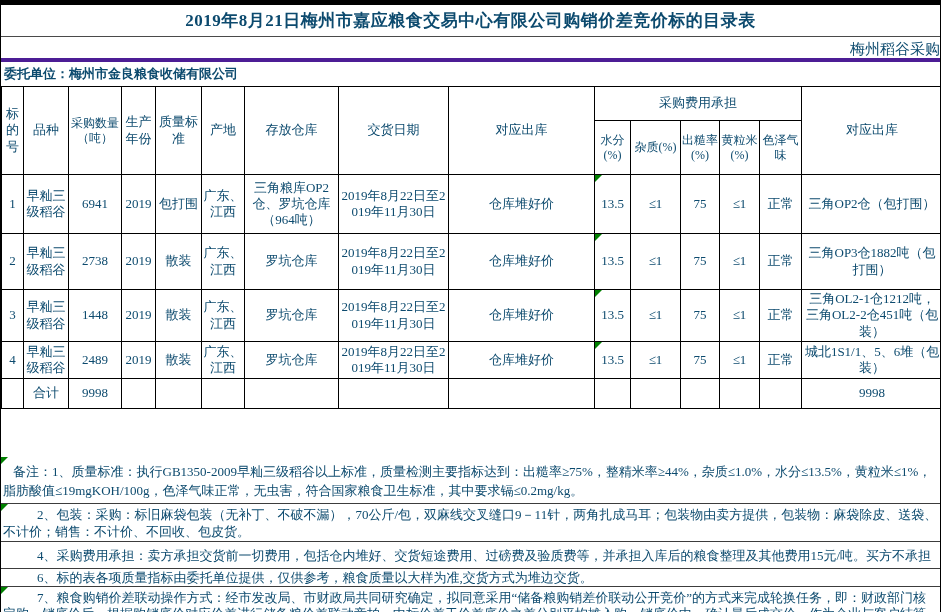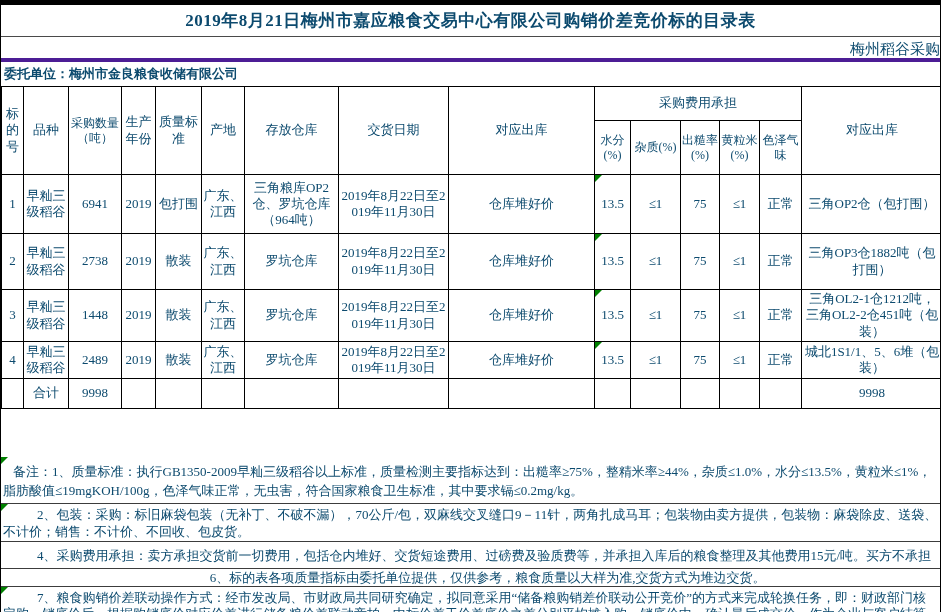--- a/index.html
+++ b/index.html
@@ -45,21 +45,21 @@
     border-bottom:1px solid #3c3c3c; padding:0 2px;
     font-size:13px; word-break:break-all;
   }
   .note .txt { text-indent:34px; }
   .note.n1 { height:47px; line-height:19px; padding-top:5px;margin-top:48px; }
   .note.n1 .txt { text-indent:10px; }
   .note.n2 { height:38px; line-height:17px; padding-top:2px; }
   .note.n3 { height:21px; line-height:19px; padding-top:1px; }
   .note.n4 { height:27px; line-height:19px; padding-top:4px; }
   .note.n5 { height:18px; line-height:17px; }
-  .note.n6 { height:18px; line-height:17px;text-align:center; }
+  .note.n6 { height:18px; line-height:17px; }
   .note.n7 { height:35px; line-height:16px; padding-top:3px; }
   .tri {
     position:absolute; top:0; left:0; width:0; height:0;
     border-top:7px solid #008000; border-right:7px solid transparent;
   }
 </style>
 </head>
 <body>
 
 <div class="sheet">

